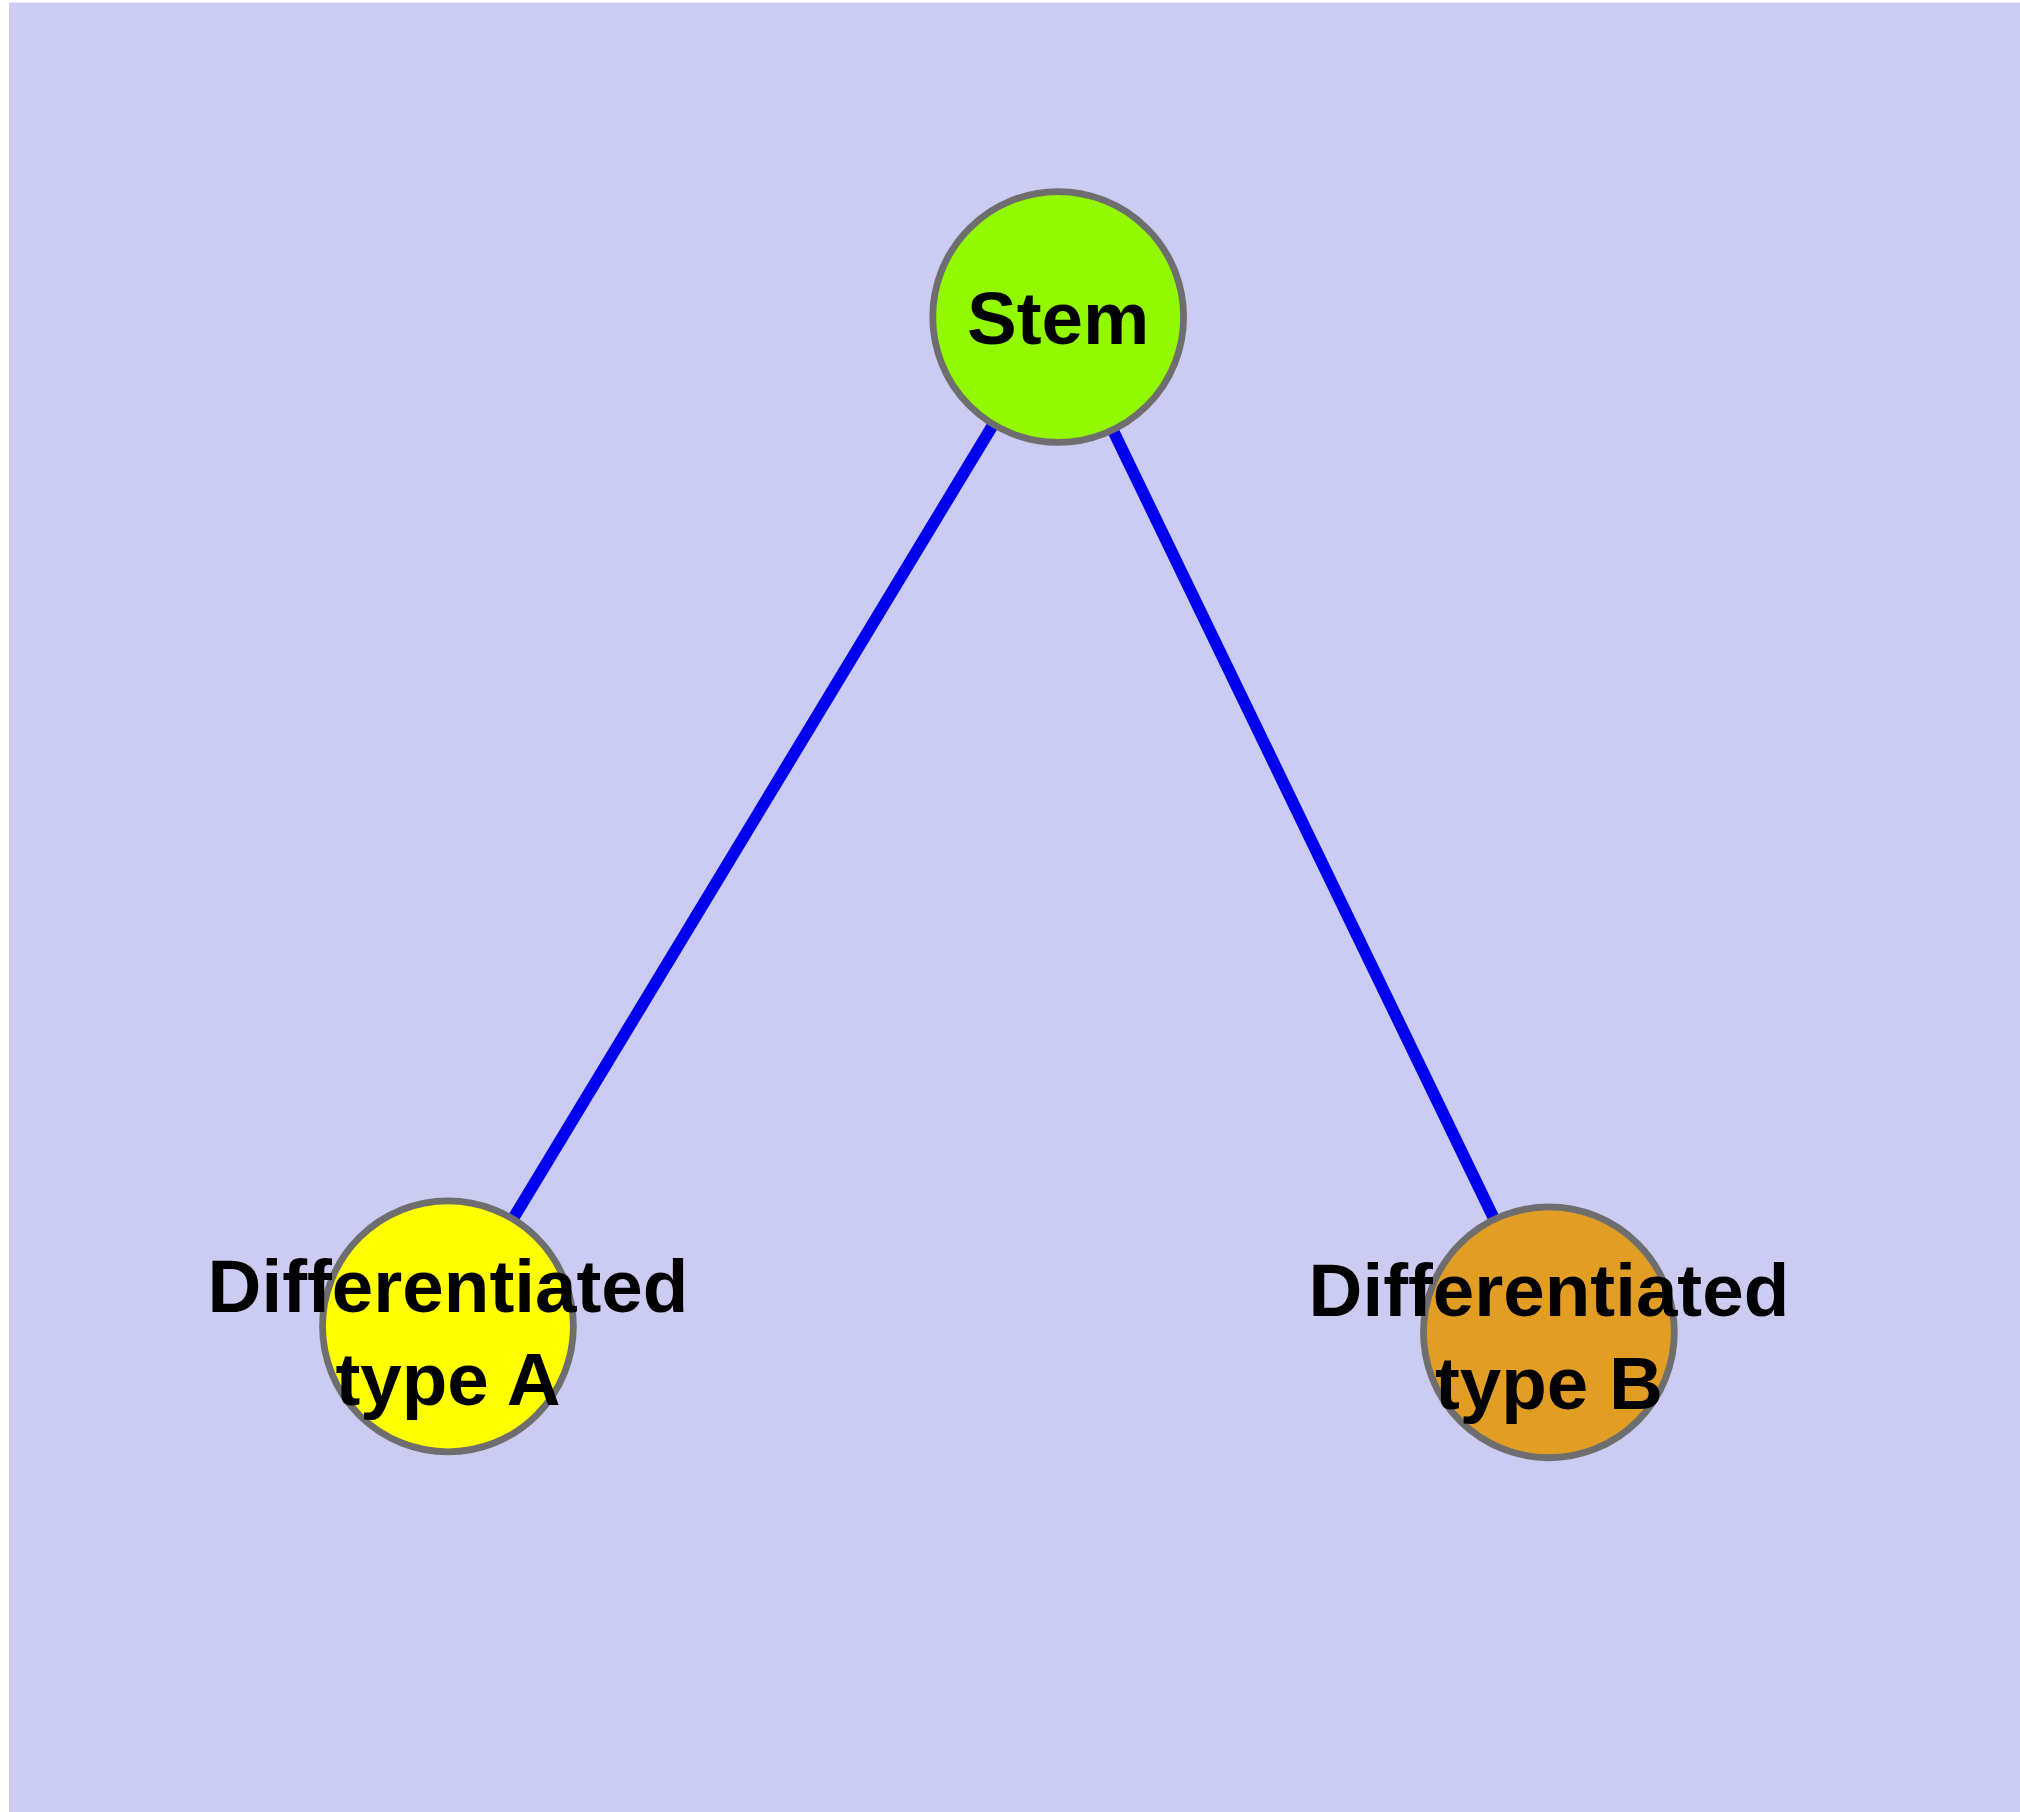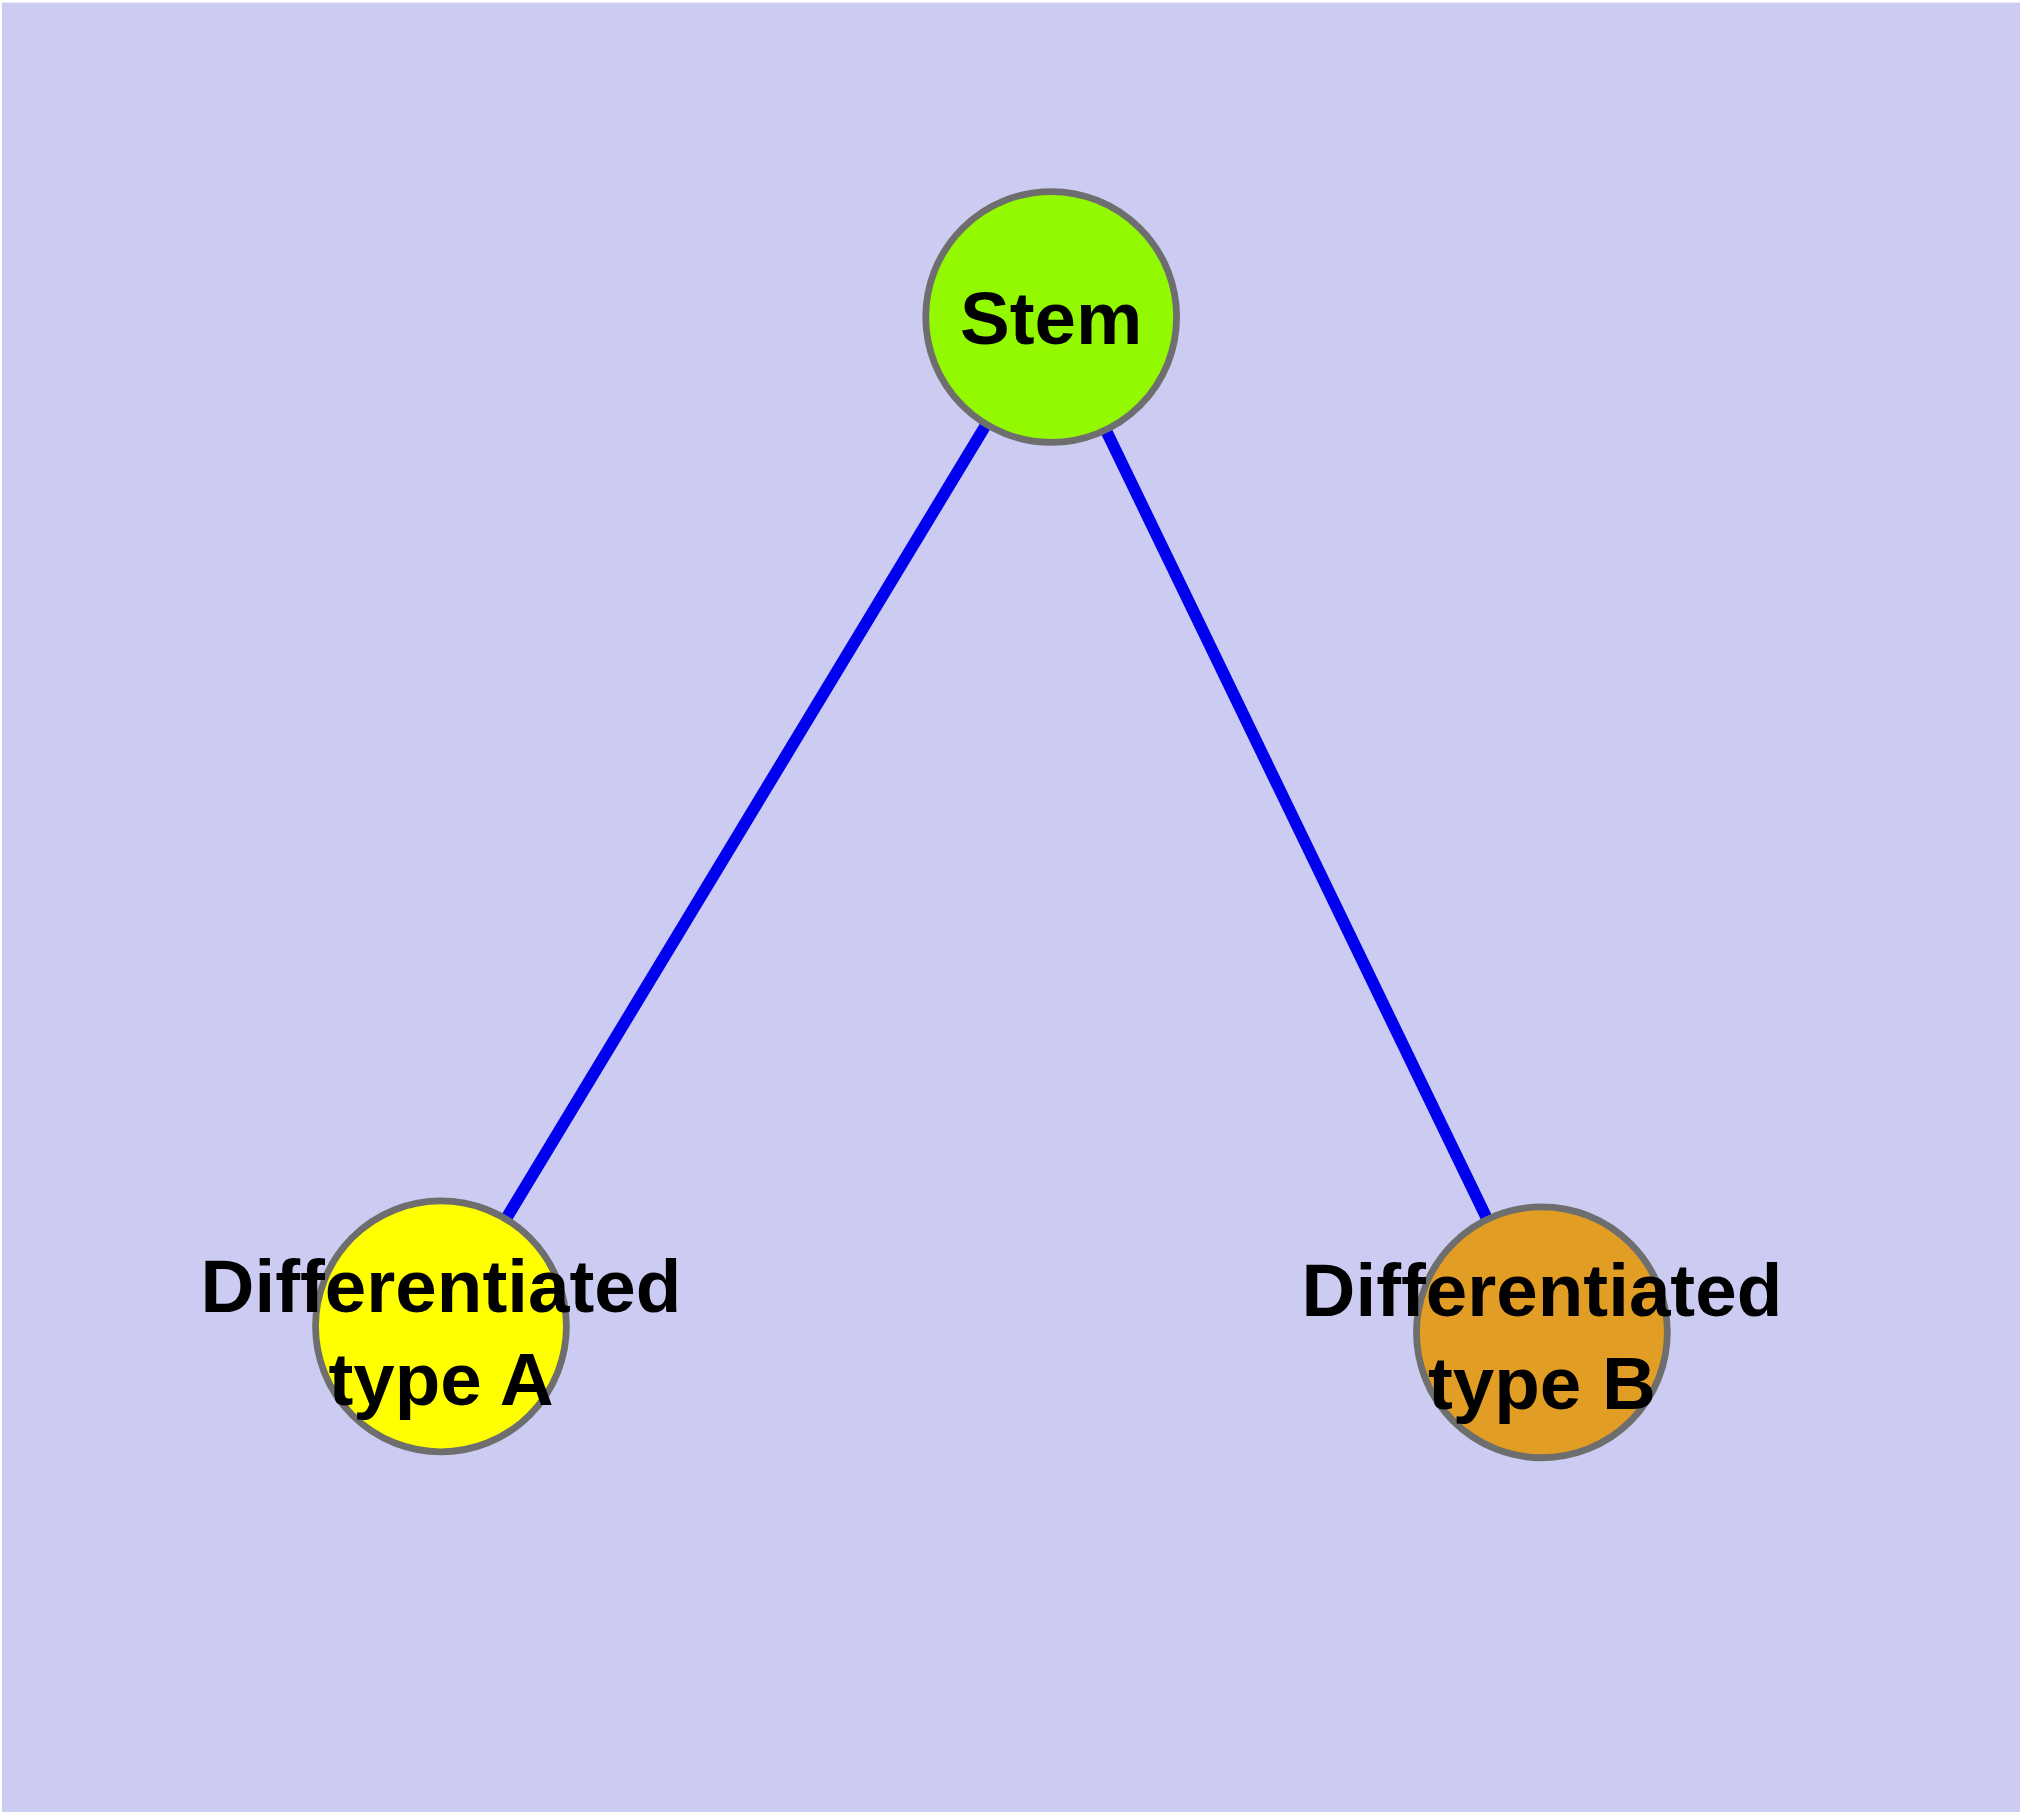--- a/index.html
+++ b/index.html
@@ -8,20 +8,21 @@
     background: #ffffff;
     width: 2021px;
     height: 1812px;
     overflow: hidden;
   }
   .stage {
     position: relative;
     width: 1616px;
     height: 1812px;
     font-family: "Liberation Sans", sans-serif;
+    padding-left: 7px;
   }
   svg.graph {
     display: block;
     width: 2021px;
     height: 1812px;
   }
   .node-label {
     font-family: "Liberation Sans", "DejaVu Sans", sans-serif;
     font-weight: bold;
     font-size: 88px;

